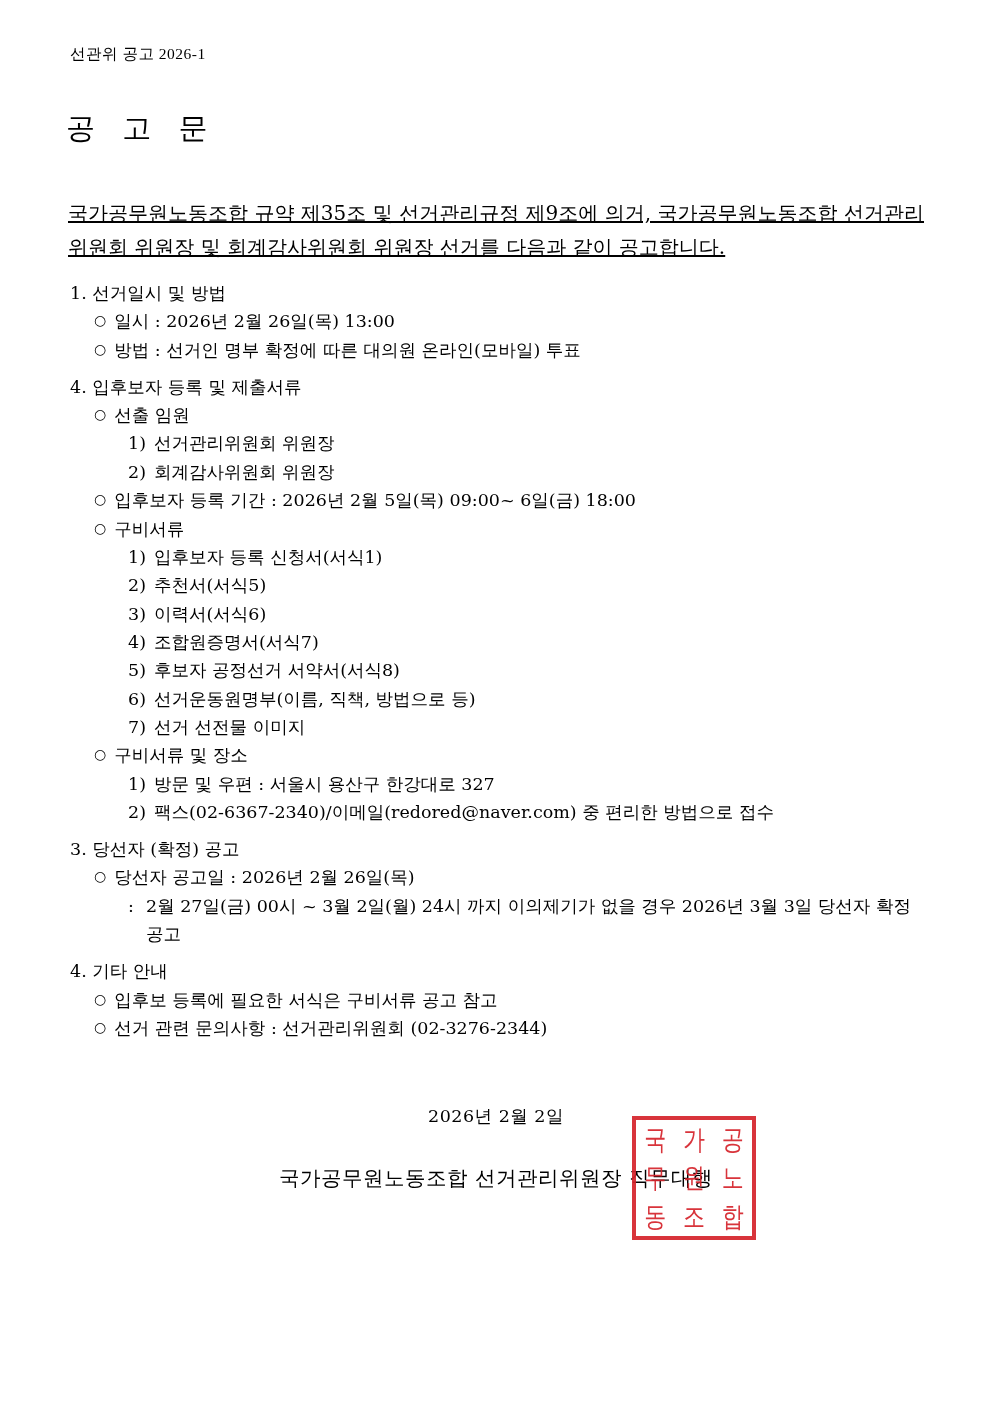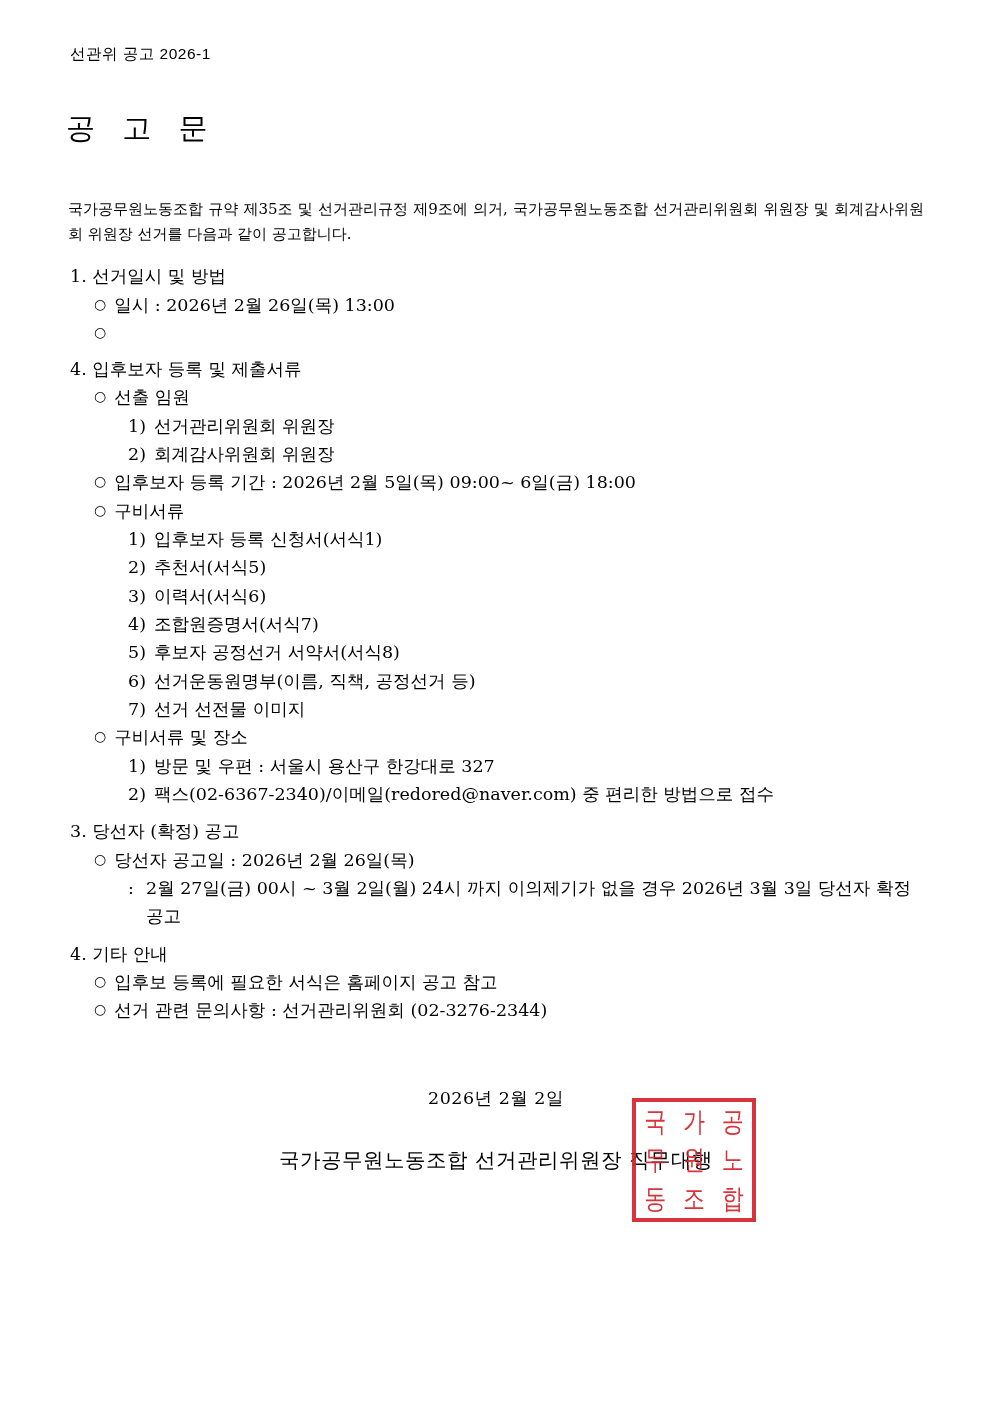--- a/index.html
+++ b/index.html
@@ -19,36 +19,37 @@
     position: relative;
     width: 992px;
     height: 1403px;
     box-sizing: border-box;
     padding: 44px 66px 30px 66px;
   }
   .doc-number {
     font-size: 15.5px;
     letter-spacing: 0.5px;
     margin: 0 0 0 4px;
-    font-family: Liberation Sans, sans-serif;
+    font-family: Liberation Serif, serif;
   }
   .title {
     text-align: left;
     font-size: 29px;
     letter-spacing: 9px;
     margin: 44px 0 0 0;
     font-weight: normal;
     font-family: "DejaVu Serif", "Liberation Serif", serif;
   }
   .intro {
     margin: 48px 2px 16px 2px;
-    font-size: 15px;
+    font-size: 20px;
     line-height: 1.68;
     text-align: justify;
     text-justify: inter-ideograph;
+    text-decoration: underline;
   }
   .section {
     margin-top: 10px;
   }
   .section-head {
     font-size: 17.5px;
     line-height: 1.55;
     margin-left: 4px;
   }
   .lvl1 {
@@ -141,20 +142,21 @@
   <p class="intro">국가공무원노동조합 규약 제35조 및 선거관리규정 제9조에 의거, 국가공무원노동조합 선거관리위원회 위원장 및 회계감사위원회 위원장 선거를 다음과 같이 공고합니다.</p>
 
   <div class="section">
     <div class="section-head">1. 선거일시 및 방법</div>
     <div class="lvl1">
       <span class="mark">○</span>
       <span>일시 : 2026년 2월 26일(목) 13:00</span>
     </div>
     <div class="lvl1">
       <span class="mark">○</span>
+      <span>방법 : 선거인 명부 확정에 따른 대의원 온라인(모바일) 투표</span>
     </div>
   </div>
 
   <div class="section">
     <div class="section-head">4. 입후보자 등록 및 제출서류</div>
 
     <div class="lvl1">
       <span class="mark">○</span>
       <span>선출 임원</span>
     </div>
@@ -191,21 +193,21 @@
     <div class="lvl2">
       <span class="mark">4)</span>
       <span>조합원증명서(서식7)</span>
     </div>
     <div class="lvl2">
       <span class="mark">5)</span>
       <span>후보자 공정선거 서약서(서식8)</span>
     </div>
     <div class="lvl2">
       <span class="mark">6)</span>
-      <span>선거운동원명부(이름, 직책, 공정선거 등)</span>
+      <span>선거운동원명부(이름, 직책, 방법으로 등)</span>
     </div>
     <div class="lvl2">
       <span class="mark">7)</span>
       <span>선거 선전물 이미지</span>
     </div>
 
     <div class="lvl1">
       <span class="mark">○</span>
       <span>구비서류 및 장소</span>
     </div>
@@ -228,21 +230,21 @@
     <div class="cont">
       <span class="mark">:</span>
       <span class="body-text">2월 27일(금) 00시 ~ 3월 2일(월) 24시 까지 이의제기가 없을 경우 2026년 3월 3일 당선자 확정 공고</span>
     </div>
   </div>
 
   <div class="section">
     <div class="section-head">4. 기타 안내</div>
     <div class="lvl1">
       <span class="mark">○</span>
-      <span>입후보 등록에 필요한 서식은 홈페이지 공고 참고</span>
+      <span>입후보 등록에 필요한 서식은 구비서류 공고 참고</span>
     </div>
     <div class="lvl1">
       <span class="mark">○</span>
       <span>선거 관련 문의사항 : 선거관리위원회 (02-3276-2344)</span>
     </div>
   </div>
 
   <div class="footer">
     <div class="date-line">2026년 2월 2일</div>
     <div class="signer-wrap">

